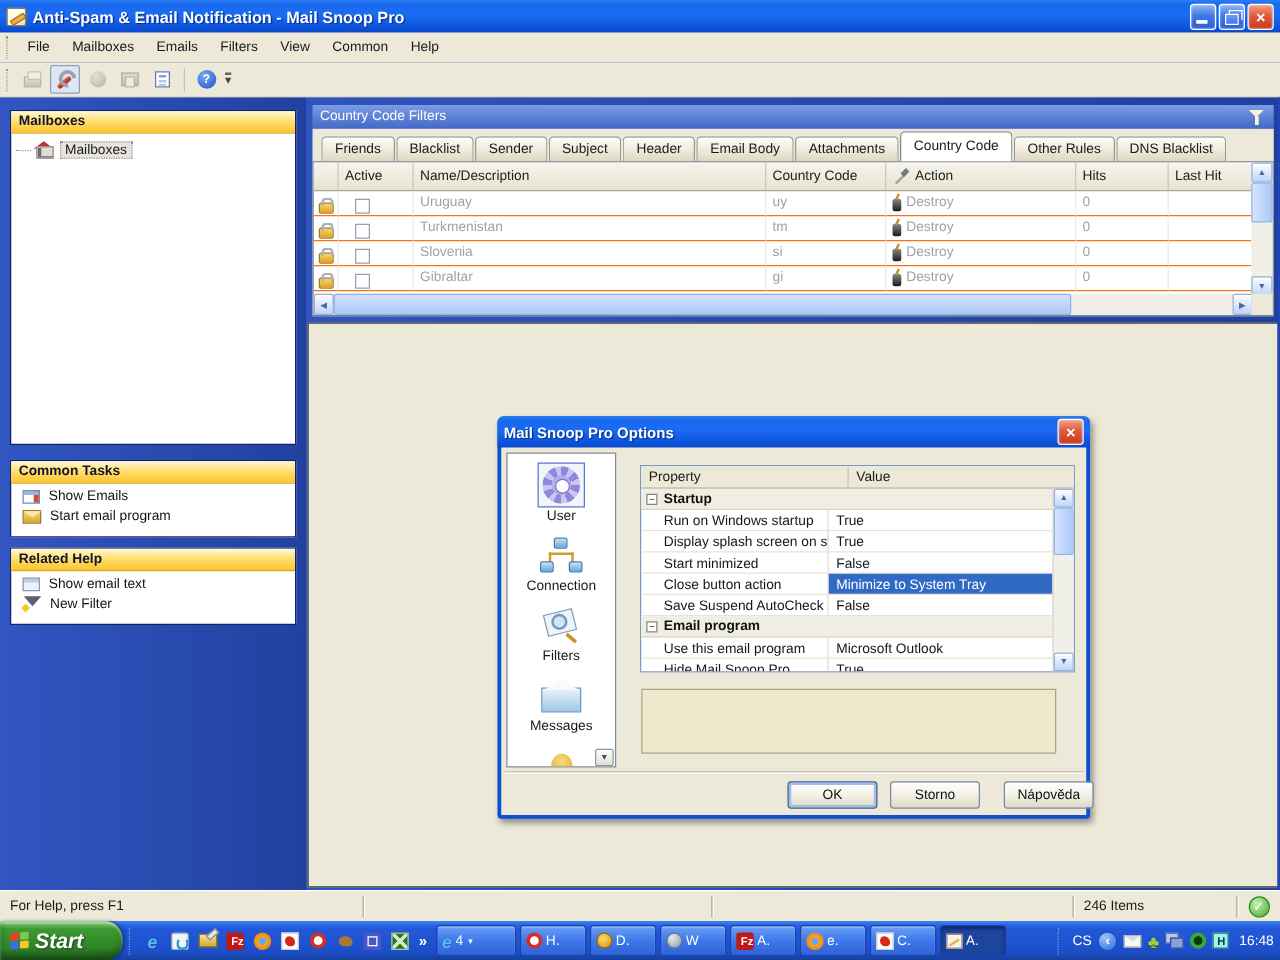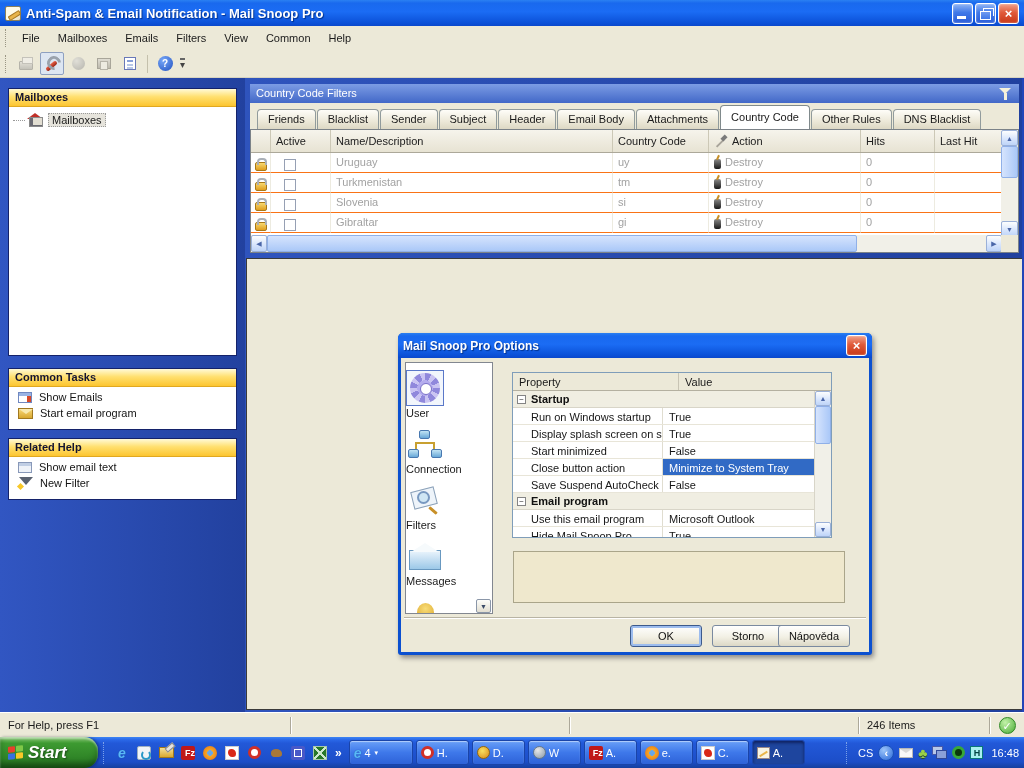--- a/index.html
+++ b/index.html
@@ -110,61 +110,61 @@
   #frame-right{position:absolute;right:0;top:78px;width:2px;height:634px;background:#2145b8}
 
   
   #dialog{position:absolute;left:398px;top:333px;width:474px;height:322px;background:#0b50d0;border-radius:5px 5px 3px 3px;
     padding:0 3px 3px;z-index:50;box-shadow:2px 3px 5px rgba(0,0,20,.4)}
   #dlg-title{height:25px;margin:0 -3px;background:linear-gradient(180deg,#2a80f2 0%,#1969ee 12%,#1b6cf4 45%,#0b51d8 88%,#0a48cc 100%);
     border-radius:5px 5px 0 0;display:flex;align-items:center;color:#fff;font-weight:bold;font-size:12px;padding:0 5px;text-shadow:1px 1px 1px #00318c}
   #dlg-title .tspace{flex:1}
   #dlg-body{position:relative;width:468px;height:294px;background:#ece9d8}
   #catlist{position:absolute;left:4px;top:4px;width:88px;height:252px;background:#fff;border:1px solid #828790;overflow:hidden}
-  .cat{display:flex;flex-direction:column;align-items:flex-start;margin-top:7px}
+  .cat{display:flex;flex-direction:column;align-items:center;margin-top:7px}
   .cicon{width:38px;height:36px;display:flex;align-items:center;justify-content:center;border:1px solid transparent}
   .cat.selected .cicon{border:1px solid #5a78c8;background:#f2f6fc}
   .clabel{margin-top:1px;color:#1a1a1a}
   .gear{position:relative;width:30px;height:30px;border-radius:50%;
     background:radial-gradient(circle,#b4acee 0 36%,transparent 37%),repeating-conic-gradient(#9088dc 0deg 25deg,#cac4f2 25deg 45deg)}
   .gear::after{content:"";position:absolute;left:10px;top:10px;width:10px;height:10px;border-radius:50%;background:#fff;border:1px solid #7a70c8}
   .conn{position:relative;width:34px;height:28px}
   .conn::before{content:"";position:absolute;left:7px;right:7px;top:12px;height:6px;border:2px solid #c8a030;border-bottom:none}
   .conn .node{position:absolute;width:11px;height:9px;background:linear-gradient(#c2e4f4,#68a8d8);border:1px solid #4878b0;border-radius:2px}
   .n1{top:0;left:11px}.n2{bottom:0;left:0}.n3{bottom:0;right:0}
   .flt{position:relative;width:32px;height:30px}
   .flt::before{content:"";position:absolute;left:3px;top:4px;width:22px;height:16px;background:#eef4fa;border:1px solid #8aa0b8;transform:rotate(-14deg)}
   .flt .lens{position:absolute;left:8px;top:6px;width:13px;height:13px;border:2px solid #7898c0;border-radius:50%;background:#cfe6f4}
   .flt::after{content:"";position:absolute;right:3px;bottom:3px;width:10px;height:3px;background:#c89028;transform:rotate(40deg);border-radius:1px}
   .msg{position:relative;width:32px;height:20px;background:linear-gradient(#eaf4fc,#9cc8e8);border:1px solid #6898c0;margin-top:8px}
   .msg::before{content:"";position:absolute;left:1px;top:-8px;border-left:14px solid transparent;border-right:14px solid transparent;border-bottom:9px solid #f6fafc}
   .bell{position:relative;width:17px;height:19px;background:radial-gradient(circle at 50% 30%,#f8dc78,#d8a020);border-radius:50% 50% 42% 42%}
   .bell::after{content:"";position:absolute;left:-2px;bottom:-3px;width:21px;height:5px;background:#c89020;border-radius:50%}
   .cat-scrollbtn{position:absolute;left:70px;top:236px;width:15px;height:14px;background:linear-gradient(#fdfdfa,#e2ded0);
     border:1px solid #8a96a8;border-radius:2px;font-size:7px;color:#3a4a68;display:flex;align-items:center;justify-content:center}
-  #pgrid{position:absolute;left:111px;top:14px;width:320px;height:166px;background:#fff;border:1px solid #7f9db9;overflow:hidden}
+  #pgrid{position:absolute;left:111px;top:14px;width:348px;height:166px;background:#fff;border:1px solid #7f9db9;overflow:hidden}
   .pg-head{display:flex;height:18px;background:#ece9d8;border-bottom:1px solid #b4b0a0;color:#1a1a1a}
   .pg-head .hp{width:166px;padding:3px 0 0 6px;border-right:1px solid #c8c4b4}
   .pg-head .hv{flex:1;padding:3px 0 0 6px}
   .pg-rows{margin-right:17px}
   .pg-group{display:flex;align-items:center;height:17px;background:#f0eee2;border-bottom:1px solid #d8d5c8;font-weight:bold;color:#111}
   .minusbox{width:9px;height:9px;border:1px solid #848484;background:#fff;font-size:8px;line-height:7px;text-align:center;margin:0 5px 0 4px;color:#333;font-weight:normal}
   .pg-row{display:flex;height:17px;border-bottom:1px solid #e8e5d8}
   .pg-p{width:150px;padding:3px 2px 0 18px;border-right:1px solid #e0ddd0;color:#161616;white-space:nowrap;overflow:hidden}
   .pg-v{flex:1;padding:3px 0 0 6px;color:#161616;white-space:nowrap;overflow:hidden}
   .pg-v.sel{background:#316ac5;color:#fff}
   .pg-scroll{position:absolute;right:0;top:18px;bottom:0;width:17px;background:#f1f0e8;border-left:1px solid #d8d5c8;display:flex;flex-direction:column;justify-content:space-between}
   .pg-scroll .sbtn{height:15px;width:16px}
   .pg-scroll .thumb{position:absolute;right:0;top:15px;width:16px;height:38px;background:linear-gradient(90deg,#d6e4fd,#aac8f8);border:1px solid #90b0e8;border-radius:2px}
   #descbox{position:absolute;left:112px;top:193px;width:332px;height:52px;background:#efe8cd;border:1px solid #aaa58a}
   #btn-divider{position:absolute;left:3px;right:3px;top:259px;border-top:1px solid #b8b4a4;border-bottom:1px solid #fff}
   .dbtn{position:absolute;top:267px;width:72px;height:22px;background:linear-gradient(180deg,#ffffff,#f2f0e4 55%,#dcd8c6);
     border:1px solid #7a8aa0;border-radius:3px;text-align:center;line-height:20px;color:#111}
   .dbtn.default{border-color:#3c5a8c;box-shadow:0 0 0 2px #9cbcee inset}
-  #btn-ok{left:229px}#btn-cancel{left:311px}#btn-help{left:377px}
+  #btn-ok{left:229px}#btn-cancel{left:311px}#btn-help{left:402px}
 
   
   #statusbar{position:absolute;left:0;top:712px;width:1024px;height:25px;background:#ece9d8;border-top:1px solid #fff;display:flex;align-items:center;color:#1a1a1a}
   .sb-sep{width:1px;height:17px;background:#aca899;box-shadow:1px 0 0 #fff}
   .sb-help{width:290px;padding-left:8px}
   .sb-fill1{width:278px}.sb-fill2{flex:1}
   .sb-items{width:130px;padding-left:8px}
   .sb-check{width:34px;display:flex;justify-content:center}
   .okcheck{width:17px;height:17px;border-radius:50%;background:radial-gradient(circle at 35% 30%,#c2f2a8,#48aa34);border:1px solid #2e8824;
     color:#fff;font-weight:bold;font-size:11px;line-height:16px;text-align:center}

